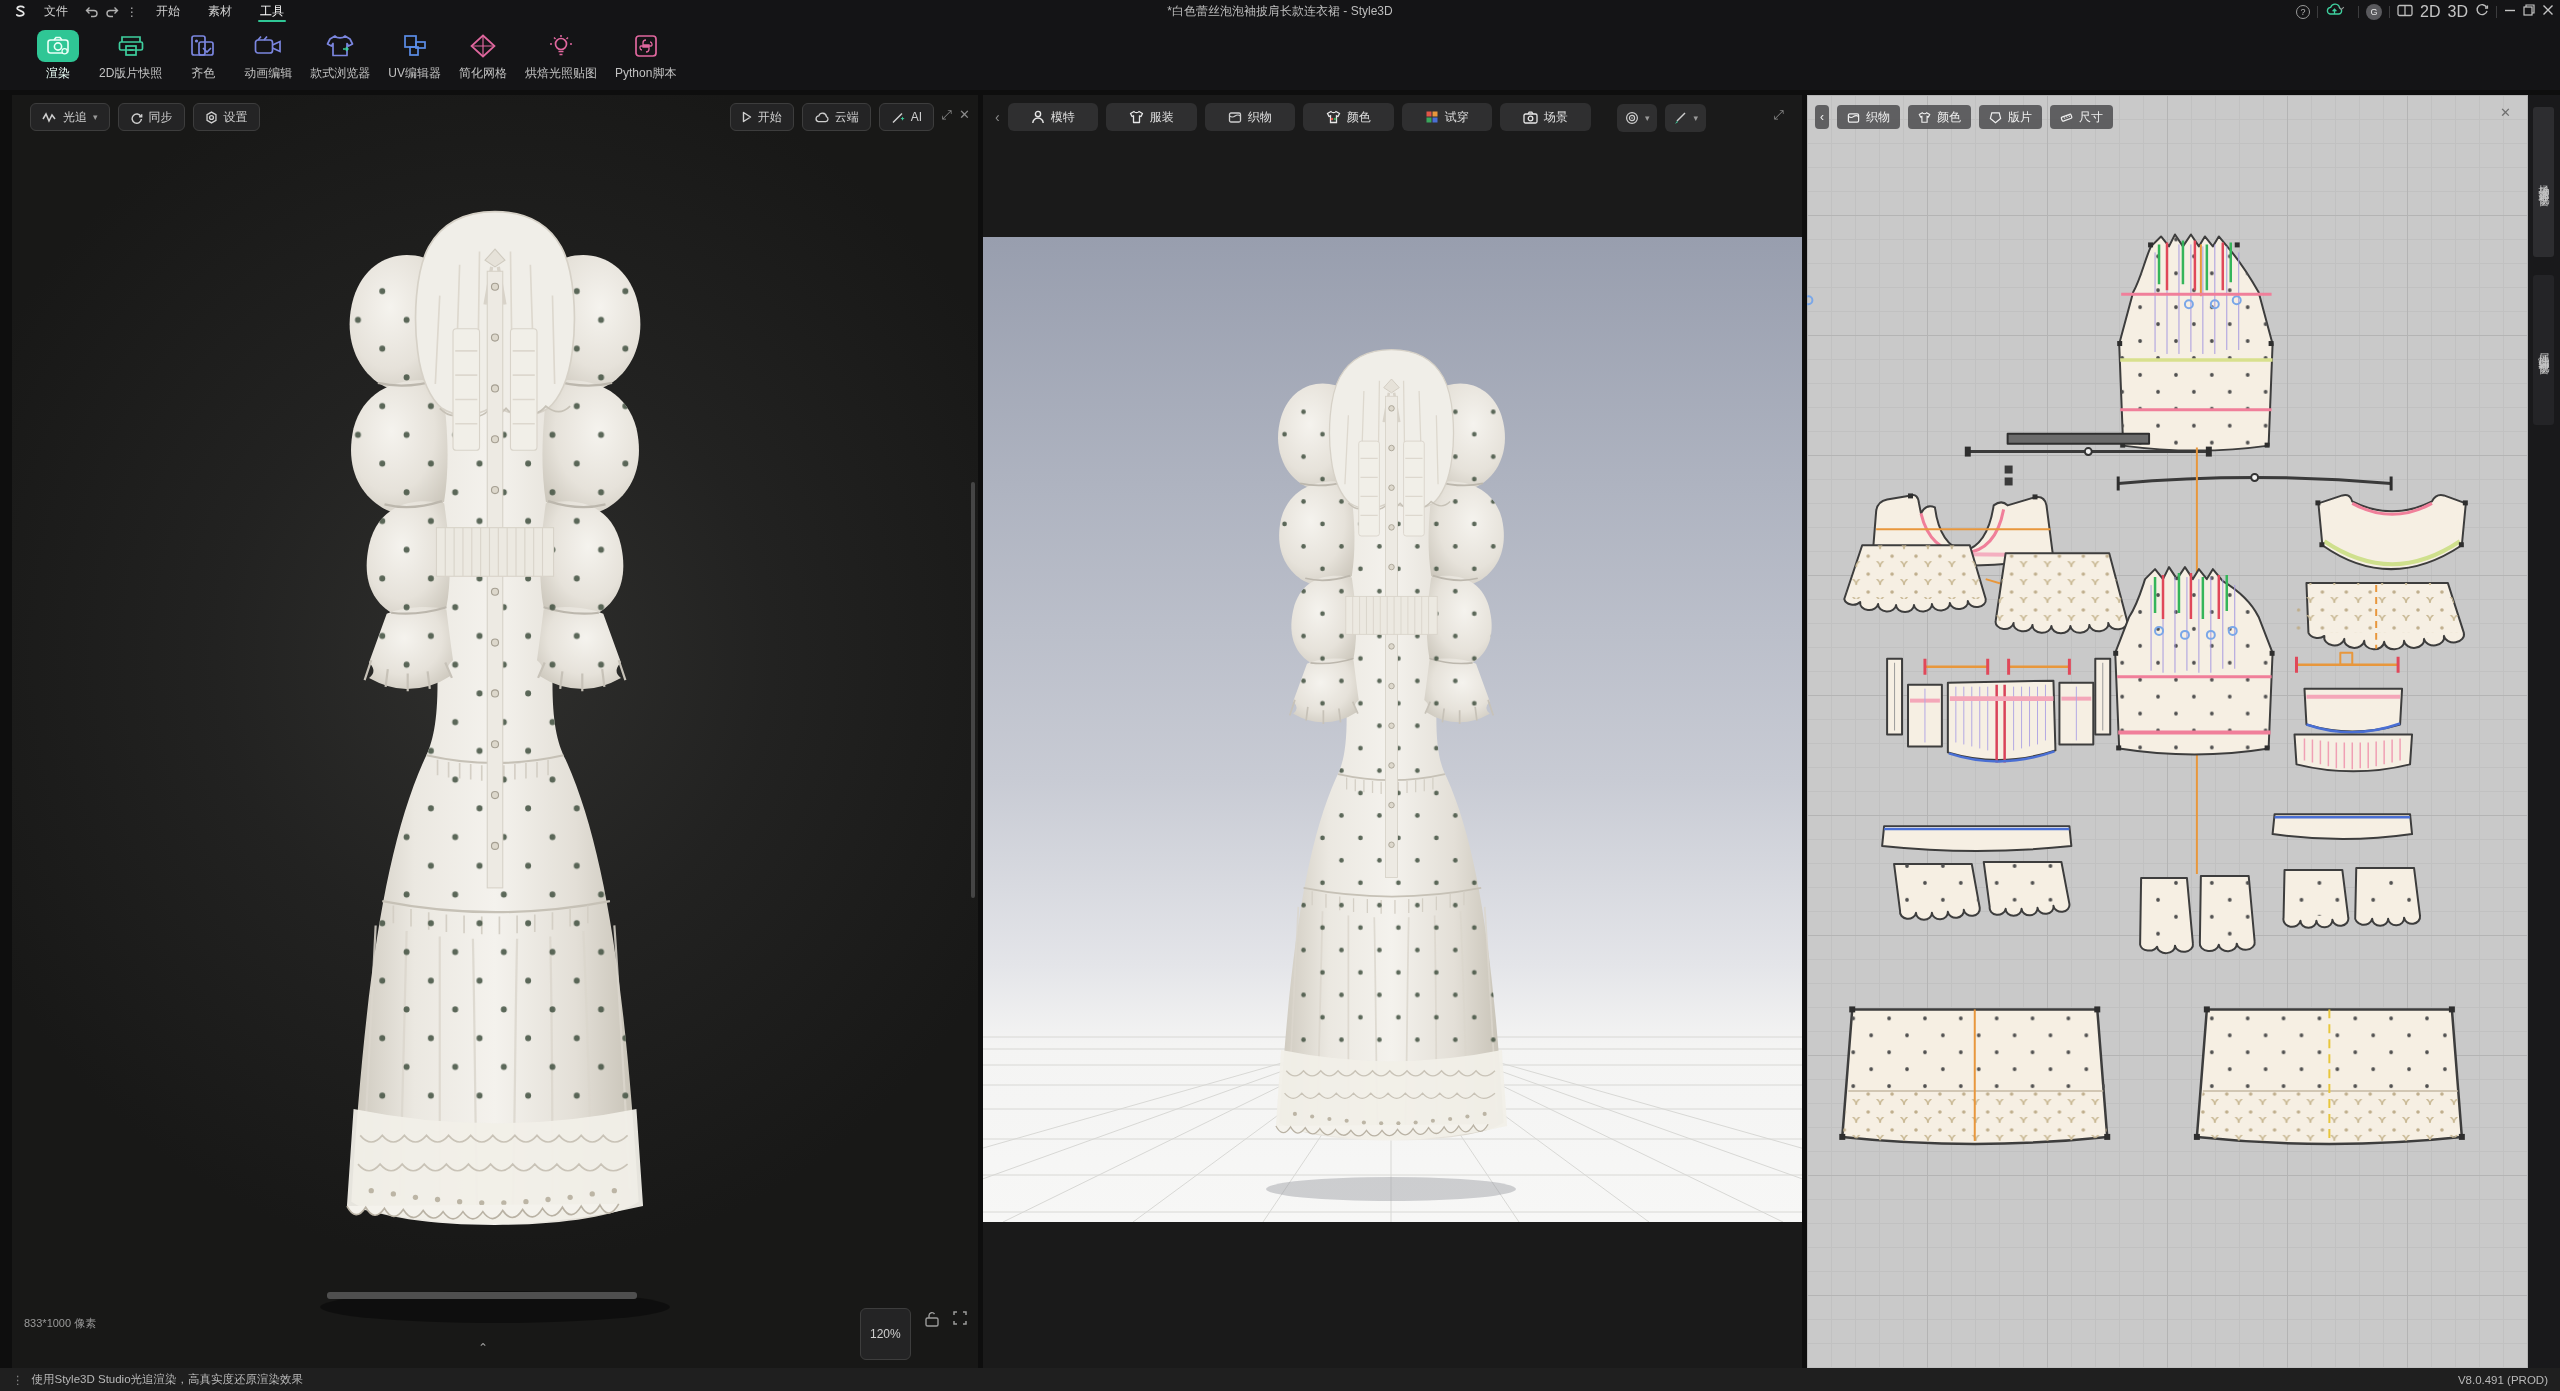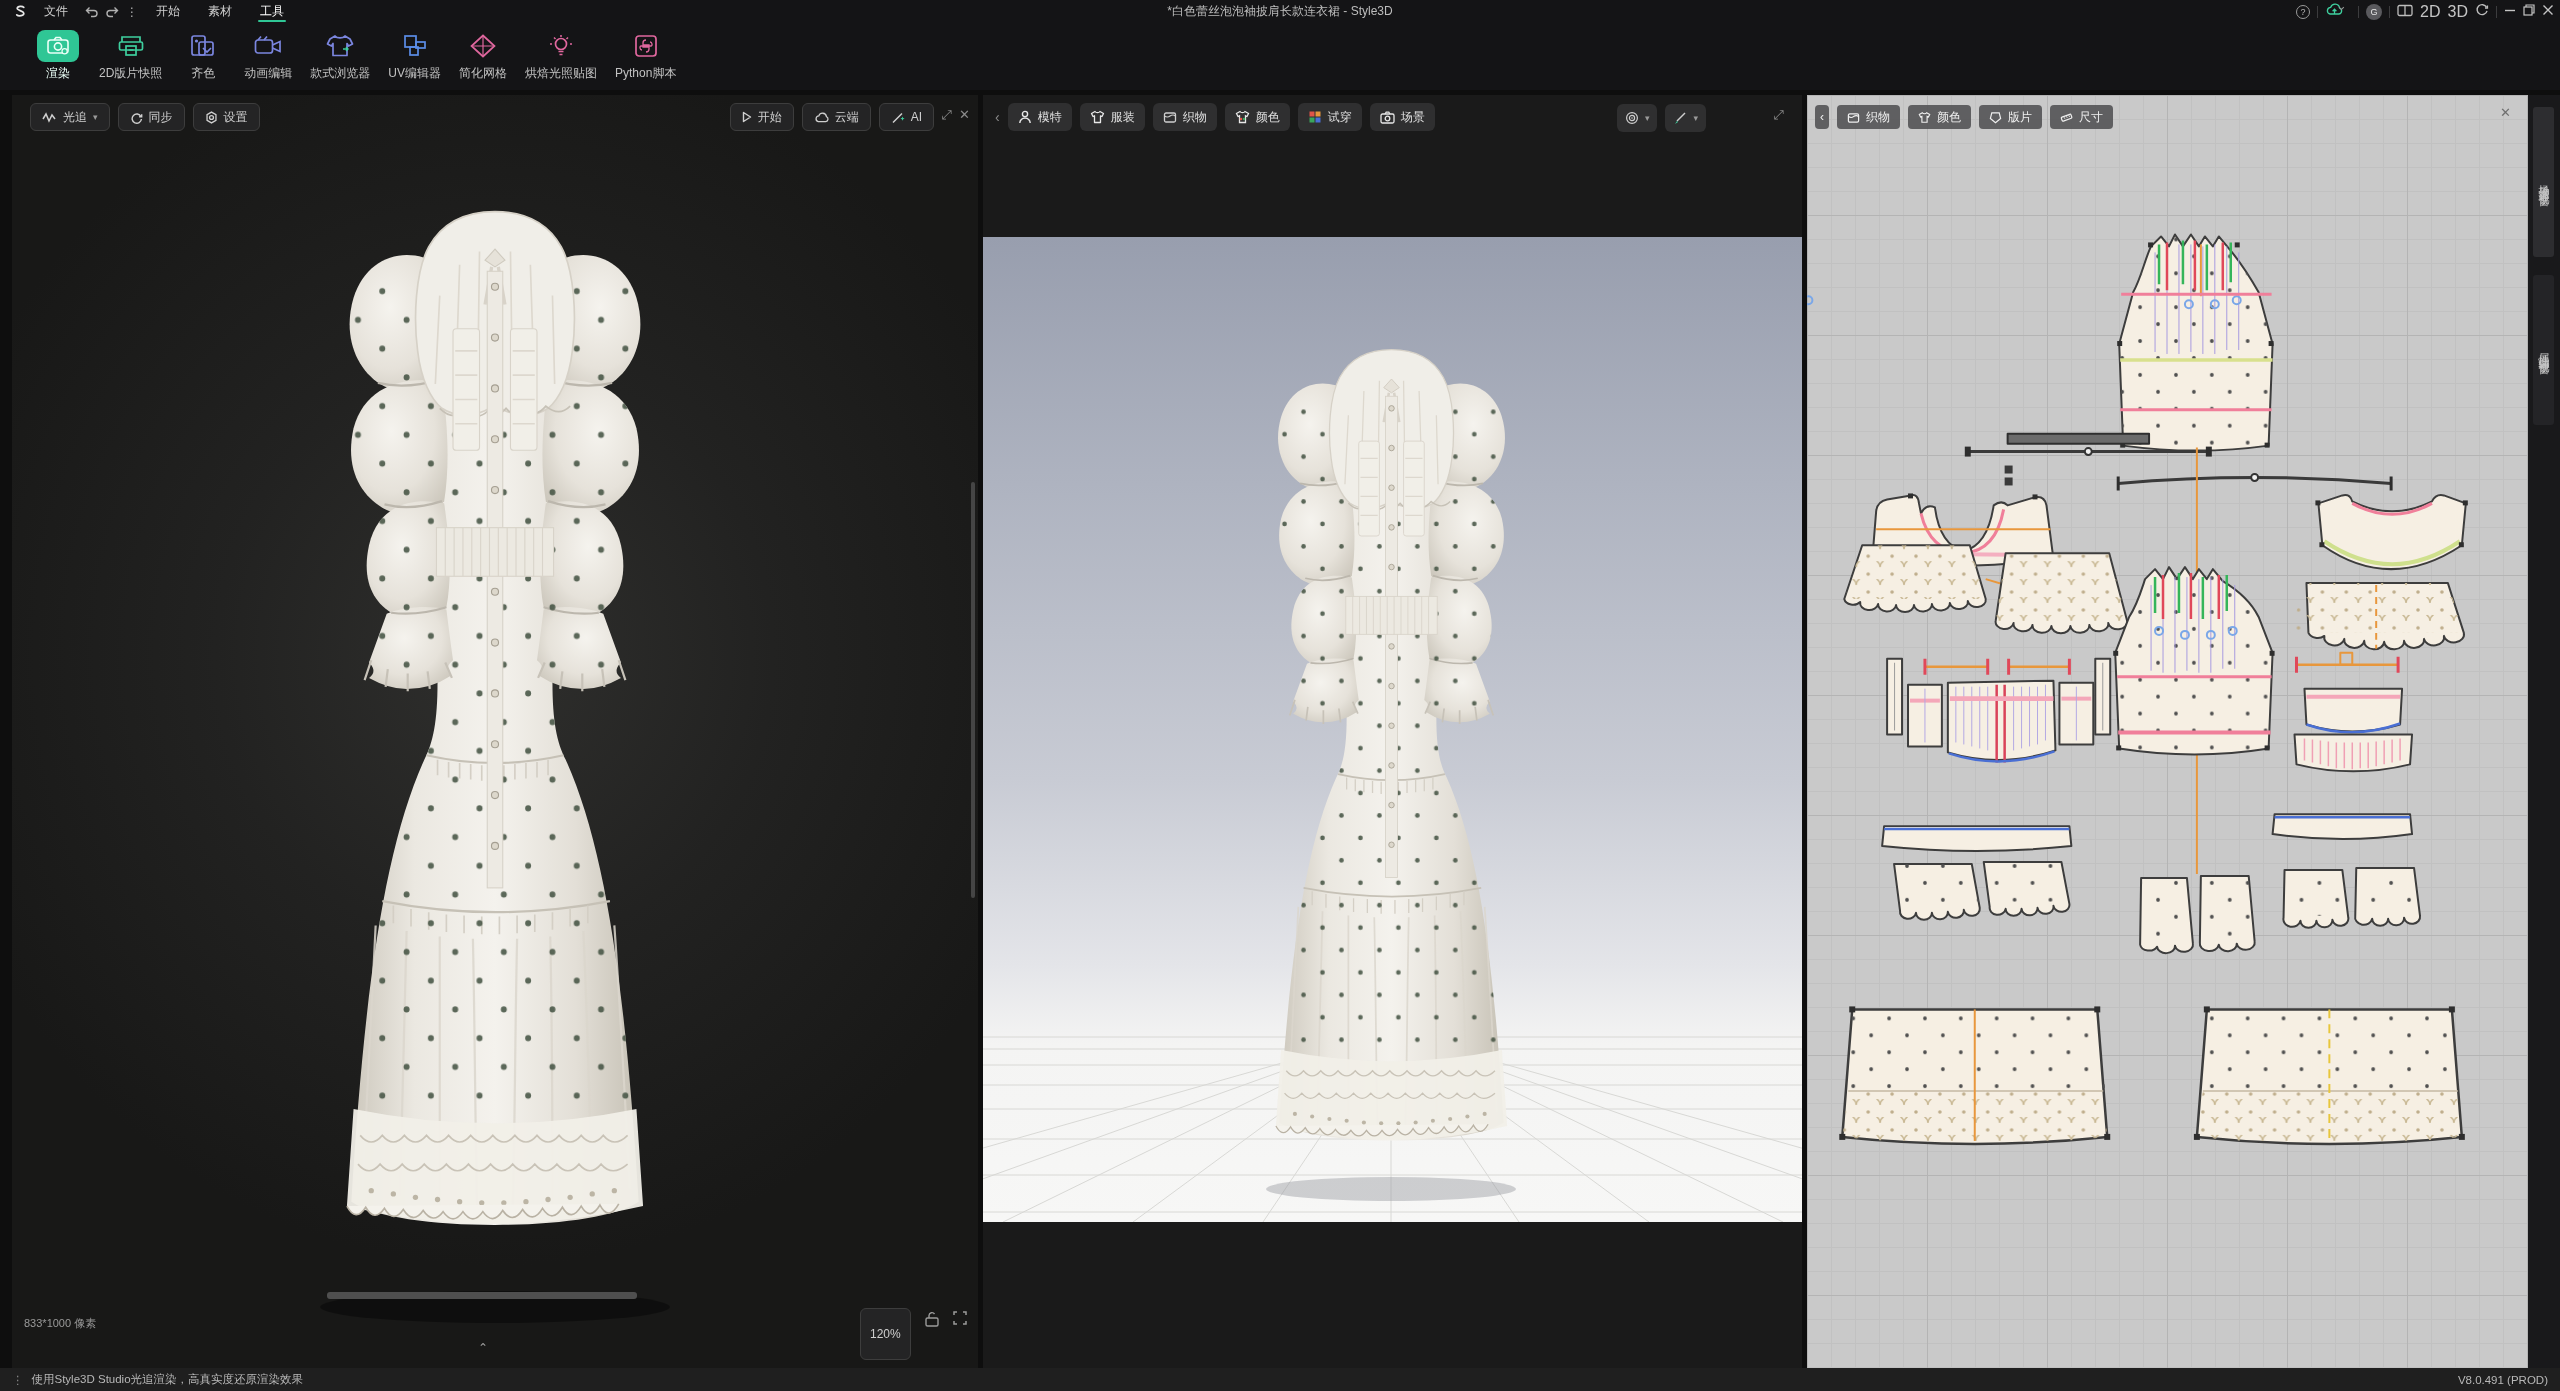--- a/index.html
+++ b/index.html
@@ -34,21 +34,21 @@
      background-image:linear-gradient(#b4b4b4 1px,transparent 1px),linear-gradient(90deg,#b4b4b4 1px,transparent 1px),
                       linear-gradient(#c1c1c1 1px,transparent 1px),linear-gradient(90deg,#c1c1c1 1px,transparent 1px);
      background-size:120px 120px,120px 120px,24px 24px,24px 24px;overflow:hidden;}
   #side-strip{position:absolute;left:2528px;top:95px;width:32px;height:1273px;background:#19191b;}
   .vtab{position:absolute;left:5px;width:21px;border-radius:3px;background:#2d2d30;color:#c6c6c6;font-size:11px;
     writing-mode:vertical-rl;display:flex;align-items:center;justify-content:center;letter-spacing:2px;padding:10px 0;}
   
   .pbtn{height:28px;background:#242425;border:1px solid #3d3d3d;border-radius:6px;color:#d0d0d0;font-size:12px;
     display:inline-flex;align-items:center;gap:6px;padding:0 11px;}
   .dbtn{height:28px;background:#2f2f30;border-radius:6px;color:#e0e0e0;font-size:12px;
-    display:inline-flex;align-items:center;gap:6px;padding:0 10px;}
+    display:inline-flex;align-items:center;gap:6px;padding:0 23px;}
   .gbtn{height:24px;background:rgba(86,86,88,.92);border-radius:4px;color:#f0f0f0;font-size:12px;
     display:inline-flex;align-items:center;gap:6px;padding:0 10px;}
   .ghost{color:#8c8c8c;font-size:13px;}
   .chev{font-size:9px;color:#9a9a9a;}
   #viewport3d{position:absolute;left:0;top:142px;width:819px;height:985px;
     background:linear-gradient(#989eae 0%,#aeb3c0 25%,#c8cbd4 55%,#e4e5e9 74%,#f4f4f3 82%,#f7f7f6 100%);}
   
   #statusbar{position:absolute;left:0;top:1368px;width:2560px;height:23px;background:#1f1f1f;color:#b8b8b8;
     font-size:11.5px;display:flex;align-items:center;padding:0 12px;}
   #statusbar .ver{margin-left:auto;}

